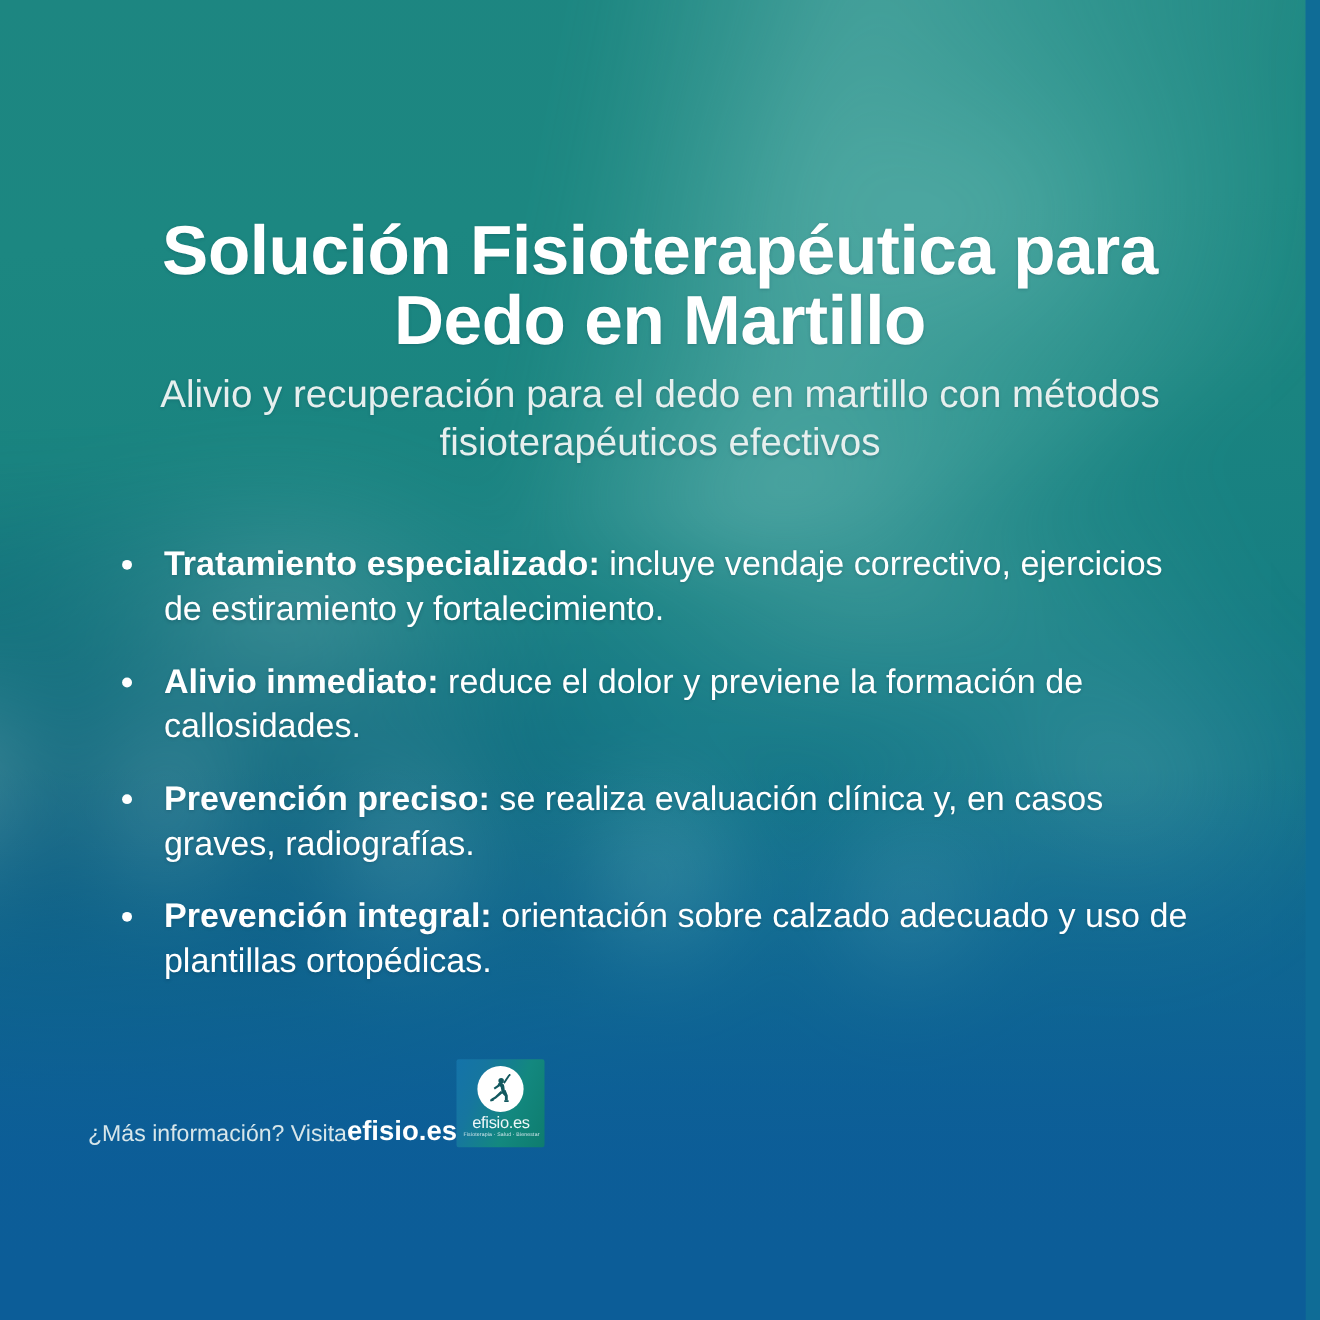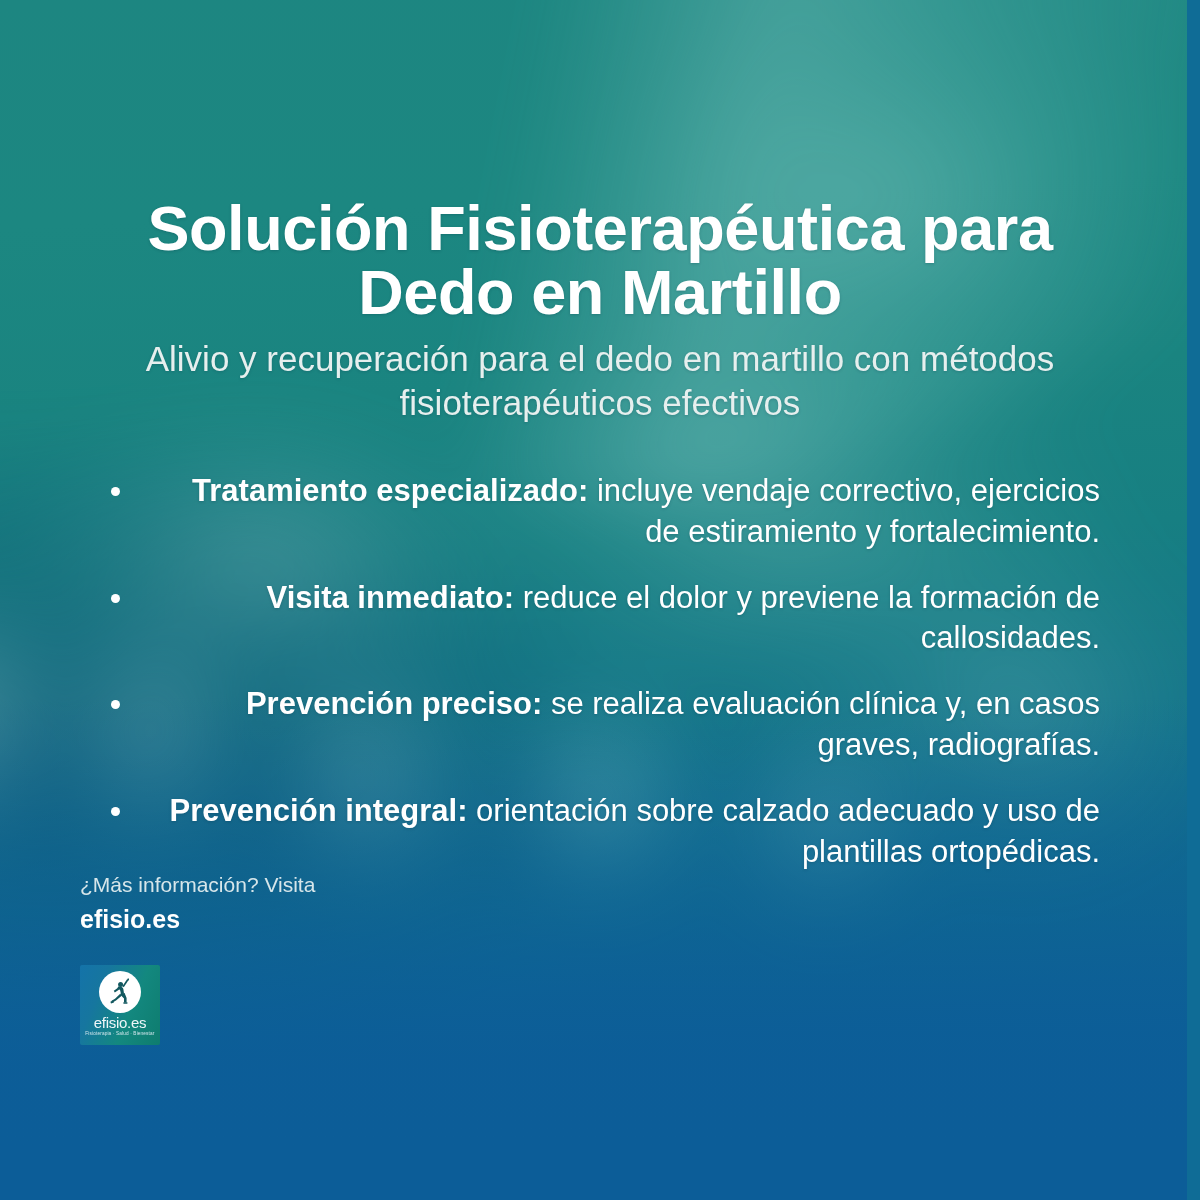--- a/index.html
+++ b/index.html
@@ -154,24 +154,23 @@
     text-align: center;
     font-size: 35px;
     font-weight: normal;
     line-height: 1.26;
     color: #e6efee;
     text-shadow: 0 1px 3px rgba(0,40,60,.20);
   }
 
   
   .bullets {
-    margin-top: 46px;
+    margin-top: 68px;
     width: 1000px;
     list-style: none;
-    text-align: right;
   }
 
   .bullet {
     position: relative;
     padding-left: 49px;
     margin-bottom: 25px;
     font-size: 31px;
     line-height: 1.32;
     color: #ffffff;
     text-shadow: 0 1px 3px rgba(0,40,60,.22);
@@ -192,22 +191,22 @@
   .bullet-lead {
     font-weight: bold;
   }
 
   
   .footer {
     margin-top: auto;
     margin-bottom: 157px;
     width: 100%;
     display: flex;
-    flex-direction: column;
-    align-items: flex-start;
+    flex-direction: row;
+    align-items: flex-end;
   }
 
   .footer-cta {
     font-size: 21px;
     color: #d7e6ea;
     text-align: center;
   }
 
   .footer-site {
     margin-top: 8px;
@@ -298,21 +297,21 @@
 
     <ul class="bullets">
 
       <li class="bullet">
         <span class="bullet-dot"></span>
         <span class="bullet-lead">Tratamiento especializado:</span><span> incluye vendaje correctivo, ejercicios de estiramiento y fortalecimiento.</span>
       </li>
 
       <li class="bullet">
         <span class="bullet-dot"></span>
-        <span class="bullet-lead">Visita inmediato:</span><span> reduce el dolor y previene la formación de callosidades.</span>
+        <span class="bullet-lead">Alivio inmediato:</span><span> reduce el dolor y previene la formación de callosidades.</span>
       </li>
 
       <li class="bullet">
         <span class="bullet-dot"></span>
         <span class="bullet-lead">Prevención preciso:</span><span> se realiza evaluación clínica y, en casos graves, radiografías.</span>
       </li>
 
       <li class="bullet">
         <span class="bullet-dot"></span>
         <span class="bullet-lead">Prevención integral:</span><span> orientación sobre calzado adecuado y uso de plantillas ortopédicas.</span>

